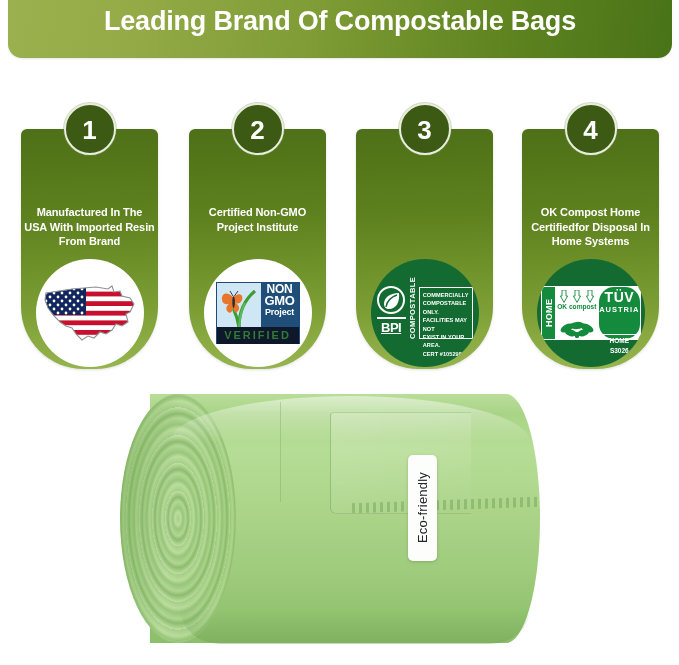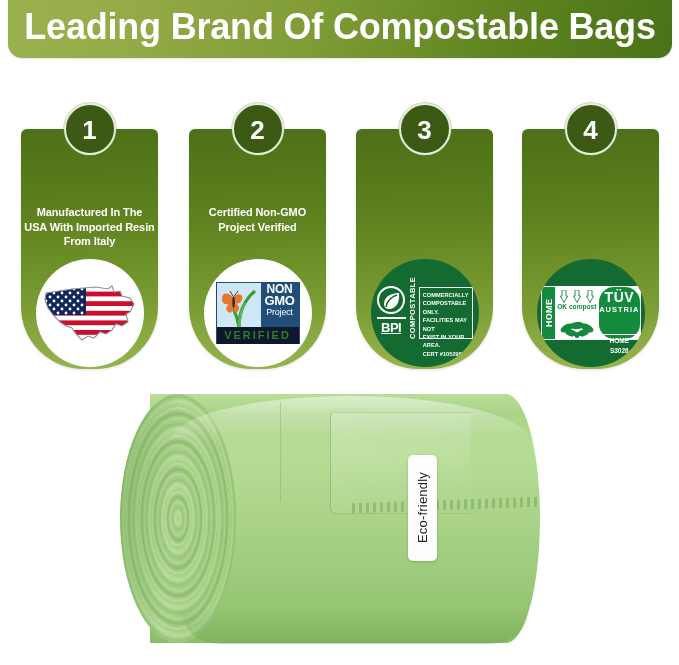--- a/index.html
+++ b/index.html
@@ -28,21 +28,21 @@
     box-shadow: 0 1px 2px rgba(0,0,0,0.10);
     overflow: hidden;
   }
   .banner-title {
     position: absolute;
     left: 0;
     right: 0;
     top: 20px;
     text-align: center;
     color: #ffffff;
-    font-size: 36px;
+    font-size: 27px;
     font-weight: bold;
     letter-spacing: -0.2px;
     white-space: nowrap;
   }
 
   
   .cards {
     position: absolute;
     left: 0;
     top: 102px;
@@ -148,21 +148,21 @@
   .nongmo-right {
     flex: 1;
     background: #1f4e79;
     color: #ffffff;
     text-align: center;
     padding-top: 1px;
     box-sizing: border-box;
   }
   .ng-non { font-size: 12px; font-weight: bold; line-height: 11px; letter-spacing: -0.3px; }
   .ng-gmo { font-size: 13px; font-weight: bold; line-height: 12px; letter-spacing: -0.3px; }
-  .ng-proj { font-size: 9px; font-weight: normal; line-height: 11px; letter-spacing: -0.2px; }
+  .ng-proj { font-size: 9px; font-weight: bold; line-height: 11px; letter-spacing: -0.2px; }
   .nongmo-bot {
     flex: 1;
     background: #0f172a;
     color: #2e7d32;
     font-size: 11px;
     font-weight: bold;
     letter-spacing: 2px;
     text-align: center;
     line-height: 17px;
   }
@@ -432,21 +432,21 @@
 
 <div class="banner">
   <div class="banner-title">Leading Brand Of Compostable Bags</div>
 </div>
 
 <div class="cards">
 
   <div class="card" style="left:21px;">
     <div class="card-panel"></div>
     <div class="card-num">1</div>
-    <div class="card-text">Manufactured In The USA With Imported Resin From Italy</div>
+    <div class="card-text">Manufactured In The USA With Imported Resin From Brand</div>
     <div class="badge-circle">
       <svg class="usa-map" viewBox="0 0 96 62">
         <defs>
           <clipPath id="usaClip">
             <path d="M4,11 L30,7 L54,5 L66,7 L70,4 L72,10 L78,9 L80,14 L88,16 L92,22
                      L88,30 L84,32 L86,40 L80,44 L74,42 L70,48 L64,52 L58,50 L52,56
                      L46,54 L40,58 L34,52 L30,46 L24,44 L18,40 L12,34 L6,26 L3,18 Z"></path>
           </clipPath>
         </defs>
         <g clip-path="url(#usaClip)">
@@ -509,21 +509,21 @@
         <path d="M4,11 L30,7 L54,5 L66,7 L70,4 L72,10 L78,9 L80,14 L88,16 L92,22
                  L88,30 L84,32 L86,40 L80,44 L74,42 L70,48 L64,52 L58,50 L52,56
                  L46,54 L40,58 L34,52 L30,46 L24,44 L18,40 L12,34 L6,26 L3,18 Z" fill="none" stroke="#8c9196" stroke-width="1.1"></path>
       </svg>
     </div>
   </div>
 
   <div class="card" style="left:189px;">
     <div class="card-panel"></div>
     <div class="card-num">2</div>
-    <div class="card-text">Certified Non-GMO Project Verified</div>
+    <div class="card-text">Certified Non-GMO Project Institute</div>
     <div class="badge-circle">
       <div class="nongmo">
         <div class="nongmo-top">
           <div class="nongmo-left">
             <svg viewBox="0 0 44 44" width="44" height="44">
               <rect width="44" height="44" fill="#cfe6f5"></rect>
               <path d="M22,44 C22,30 26,18 38,8" stroke="#3f9c35" stroke-width="3.2" fill="none"></path>
               <path d="M22,44 C20,32 16,22 8,13" stroke="#3f9c35" stroke-width="3.2" fill="none"></path>
               <path d="M22,44 C23,34 24,26 28,20" stroke="#5cb85c" stroke-width="2.2" fill="none"></path>
               <g>
@@ -569,20 +569,21 @@
           <div>EXIST IN YOUR AREA.</div>
           <div>CERT #10529893</div>
         </div>
       </div>
     </div>
   </div>
 
   <div class="card" style="left:522px;">
     <div class="card-panel"></div>
     <div class="card-num">4</div>
+    <div class="card-text">OK Compost Home Certifiedfor Disposal In Home Systems</div>
     <div class="badge-circle dark">
       <div class="tuv">
         <div class="tuv-left">
           <div class="tuv-home">HOME</div>
           <div class="tuv-mid">
             <div class="tuv-arrows">
               <svg class="tuv-arrow" viewBox="0 0 8 13">
                 <path d="M2,0 L6,0 L6,6 L7.6,6 L4,12.4 L0.4,6 L2,6 Z" fill="#ffffff" stroke="#138a3c" stroke-width="0.9"></path>
               </svg>
               <svg class="tuv-arrow" viewBox="0 0 8 13">

